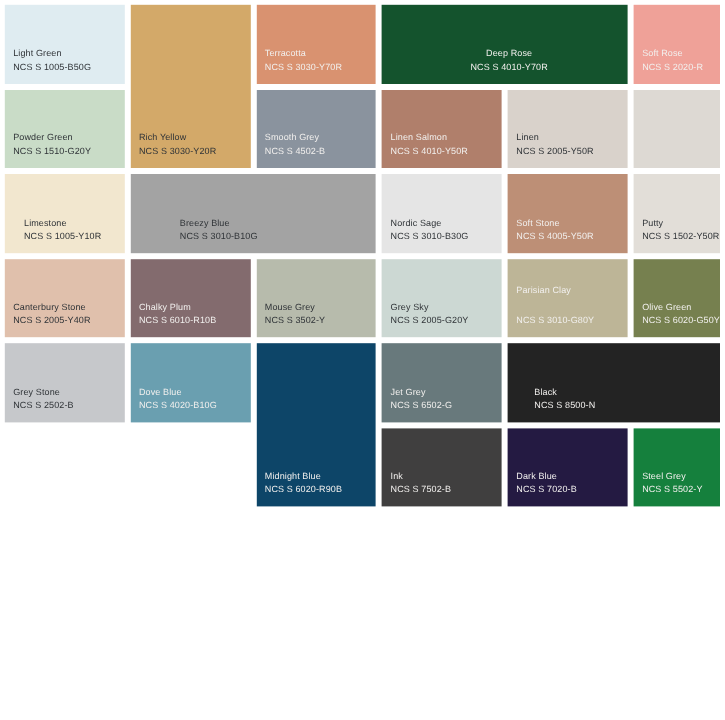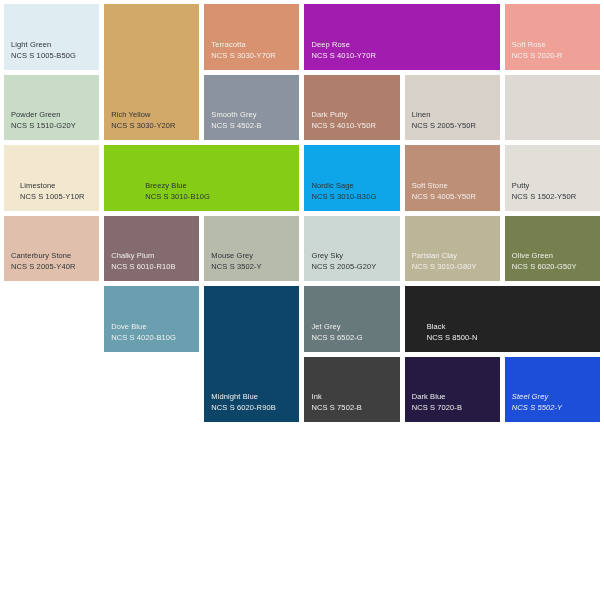--- a/index.html
+++ b/index.html
@@ -11,21 +11,21 @@
     width: 604px;
     height: 600px;
     overflow: hidden;
     font-family: "Liberation Sans", sans-serif;
   }
 
   #palette-grid {
     width: 604px;
     height: 426px;
     display: grid;
-    grid-template-columns: repeat(6, 1fr);
+    grid-template-columns: repeat(5, 1fr);
     grid-template-rows: repeat(6, 1fr);
     gap: 5px;
     padding: 4px;
     box-sizing: border-box;
     background: #ffffff;
   }
 
   .swatch {
     position: relative;
     display: flex;
@@ -72,57 +72,57 @@
       <div class="swatch-code">NCS S 1005-B50G</div>
     </div>
     <div class="swatch label-dark" style="background: rgb(211, 169, 105); grid-area: 1 / 2 / span 2 / span 1;">
       <div class="swatch-name">Rich Yellow</div>
       <div class="swatch-code">NCS S 3030-Y20R</div>
     </div>
     <div class="swatch label-light" style="background: rgb(217, 146, 112); grid-area: 1 / 3 / span 1 / span 1;">
       <div class="swatch-name">Terracotta</div>
       <div class="swatch-code">NCS S 3030-Y70R</div>
     </div>
-    <div class="swatch label-light" style="background: #a21caf; grid-area: 1 / 4 / span 1 / span 2;">
+    <div class="swatch label-light" style="background: #14532d; grid-area: 1 / 4 / span 1 / span 2; align-items: center;">
       <div class="swatch-name">Deep Rose</div>
       <div class="swatch-code">NCS S 4010-Y70R</div>
     </div>
     <div class="swatch label-light" style="background: rgb(239, 161, 152); grid-area: 1 / 6 / span 1 / span 1;">
       <div class="swatch-name">Soft Rose</div>
       <div class="swatch-code">NCS S 2020-R</div>
     </div>
     <div class="swatch label-dark" style="background: rgb(201, 220, 199); grid-area: 2 / 1 / span 1 / span 1;">
       <div class="swatch-name">Powder Green</div>
       <div class="swatch-code">NCS S 1510-G20Y</div>
     </div>
     <div class="swatch label-light" style="background: rgb(138, 147, 158); grid-area: 2 / 3 / span 1 / span 1;">
       <div class="swatch-name">Smooth Grey</div>
       <div class="swatch-code">NCS S 4502-B</div>
     </div>
     <div class="swatch label-light" style="background: rgb(176, 127, 107); grid-area: 2 / 4 / span 1 / span 1;">
-      <div class="swatch-name">Dark Putty</div>
+      <div class="swatch-name">Linen Salmon</div>
       <div class="swatch-code">NCS S 4010-Y50R</div>
     </div>
     <div class="swatch label-dark" style="background: rgb(217, 210, 203); grid-area: 2 / 5 / span 1 / span 1;">
       <div class="swatch-name">Linen</div>
       <div class="swatch-code">NCS S 2005-Y50R</div>
     </div>
     <div class="swatch label-dark" style="background: rgb(221, 217, 211); grid-area: 2 / 6 / span 1 / span 1;">
       <div class="swatch-name"></div>
       <div class="swatch-code"></div>
     </div>
     <div class="swatch label-dark" style="background: rgb(242, 231, 207); grid-area: 3 / 1 / span 1 / span 1; padding-left: 16px;">
       <div class="swatch-name">Limestone</div>
       <div class="swatch-code">NCS S 1005-Y10R</div>
     </div>
-    <div class="swatch label-dark" style="background: #84cc16; grid-area: 3 / 2 / span 1 / span 2; padding-left: 41px;">
+    <div class="swatch label-dark" style="background: #a3a3a3; grid-area: 3 / 2 / span 1 / span 2; padding-left: 41px;">
       <div class="swatch-name">Breezy Blue</div>
       <div class="swatch-code">NCS S 3010-B10G</div>
     </div>
-    <div class="swatch label-dark" style="background: #0ea5e9; grid-area: 3 / 4 / span 1 / span 1;">
+    <div class="swatch label-dark" style="background: #e5e5e5; grid-area: 3 / 4 / span 1 / span 1;">
       <div class="swatch-name">Nordic Sage</div>
       <div class="swatch-code">NCS S 3010-B30G</div>
     </div>
     <div class="swatch label-light" style="background: rgb(189, 143, 118); grid-area: 3 / 5 / span 1 / span 1;">
       <div class="swatch-name">Soft Stone</div>
       <div class="swatch-code">NCS S 4005-Y50R</div>
     </div>
     <div class="swatch label-dark" style="background: rgb(226, 222, 216); grid-area: 3 / 6 / span 1 / span 1;">
       <div class="swatch-name">Putty</div>
       <div class="swatch-code">NCS S 1502-Y50R</div>
@@ -136,27 +136,31 @@
       <div class="swatch-code">NCS S 6010-R10B</div>
     </div>
     <div class="swatch label-dark" style="background: rgb(183, 187, 172); grid-area: 4 / 3 / span 1 / span 1;">
       <div class="swatch-name">Mouse Grey</div>
       <div class="swatch-code">NCS S 3502-Y</div>
     </div>
     <div class="swatch label-dark" style="background: rgb(204, 216, 211); grid-area: 4 / 4 / span 1 / span 1;">
       <div class="swatch-name">Grey Sky</div>
       <div class="swatch-code">NCS S 2005-G20Y</div>
     </div>
-    <div class="swatch label-light" style="background: rgb(189, 181, 151); grid-area: 4 / 5 / span 1 / span 1;">
+    <div class="swatch label-light" style="background: rgb(189, 181, 151); grid-area: 4 / 5 / span 1 / span 1; gap: 14px;">
       <div class="swatch-name">Parisian Clay</div>
       <div class="swatch-code">NCS S 3010-G80Y</div>
     </div>
     <div class="swatch label-light" style="background: rgb(118, 128, 79); grid-area: 4 / 6 / span 1 / span 1;">
       <div class="swatch-name">Olive Green</div>
       <div class="swatch-code">NCS S 6020-G50Y</div>
+    </div>
+    <div class="swatch label-dark" style="background: rgb(198, 200, 203); grid-area: 5 / 1 / span 1 / span 1;">
+      <div class="swatch-name">Grey Stone</div>
+      <div class="swatch-code">NCS S 2502-B</div>
     </div>
     <div class="swatch label-light" style="background: rgb(106, 159, 176); grid-area: 5 / 2 / span 1 / span 1;">
       <div class="swatch-name">Dove Blue</div>
       <div class="swatch-code">NCS S 4020-B10G</div>
     </div>
     <div class="swatch label-light" style="background: rgb(13, 69, 104); grid-area: 5 / 3 / span 2 / span 1;">
       <div class="swatch-name">Midnight Blue</div>
       <div class="swatch-code">NCS S 6020-R90B</div>
     </div>
     <div class="swatch label-light" style="background: rgb(104, 121, 124); grid-area: 5 / 4 / span 1 / span 1;">
@@ -168,17 +172,17 @@
       <div class="swatch-code">NCS S 8500-N</div>
     </div>
     <div class="swatch label-light" style="background: rgb(64, 63, 63); grid-area: 6 / 4 / span 1 / span 1;">
       <div class="swatch-name">Ink</div>
       <div class="swatch-code">NCS S 7502-B</div>
     </div>
     <div class="swatch label-light" style="background: rgb(36, 26, 66); grid-area: 6 / 5 / span 1 / span 1;">
       <div class="swatch-name">Dark Blue</div>
       <div class="swatch-code">NCS S 7020-B</div>
     </div>
-    <div class="swatch label-light" style="background: #1d4ed8; grid-area: 6 / 6 / span 1 / span 1; font-style: italic;">
+    <div class="swatch label-light" style="background: #15803d; grid-area: 6 / 6 / span 1 / span 1;">
       <div class="swatch-name">Steel Grey</div>
       <div class="swatch-code">NCS S 5502-Y</div>
     </div>
   </div>
 
 </body></html>

